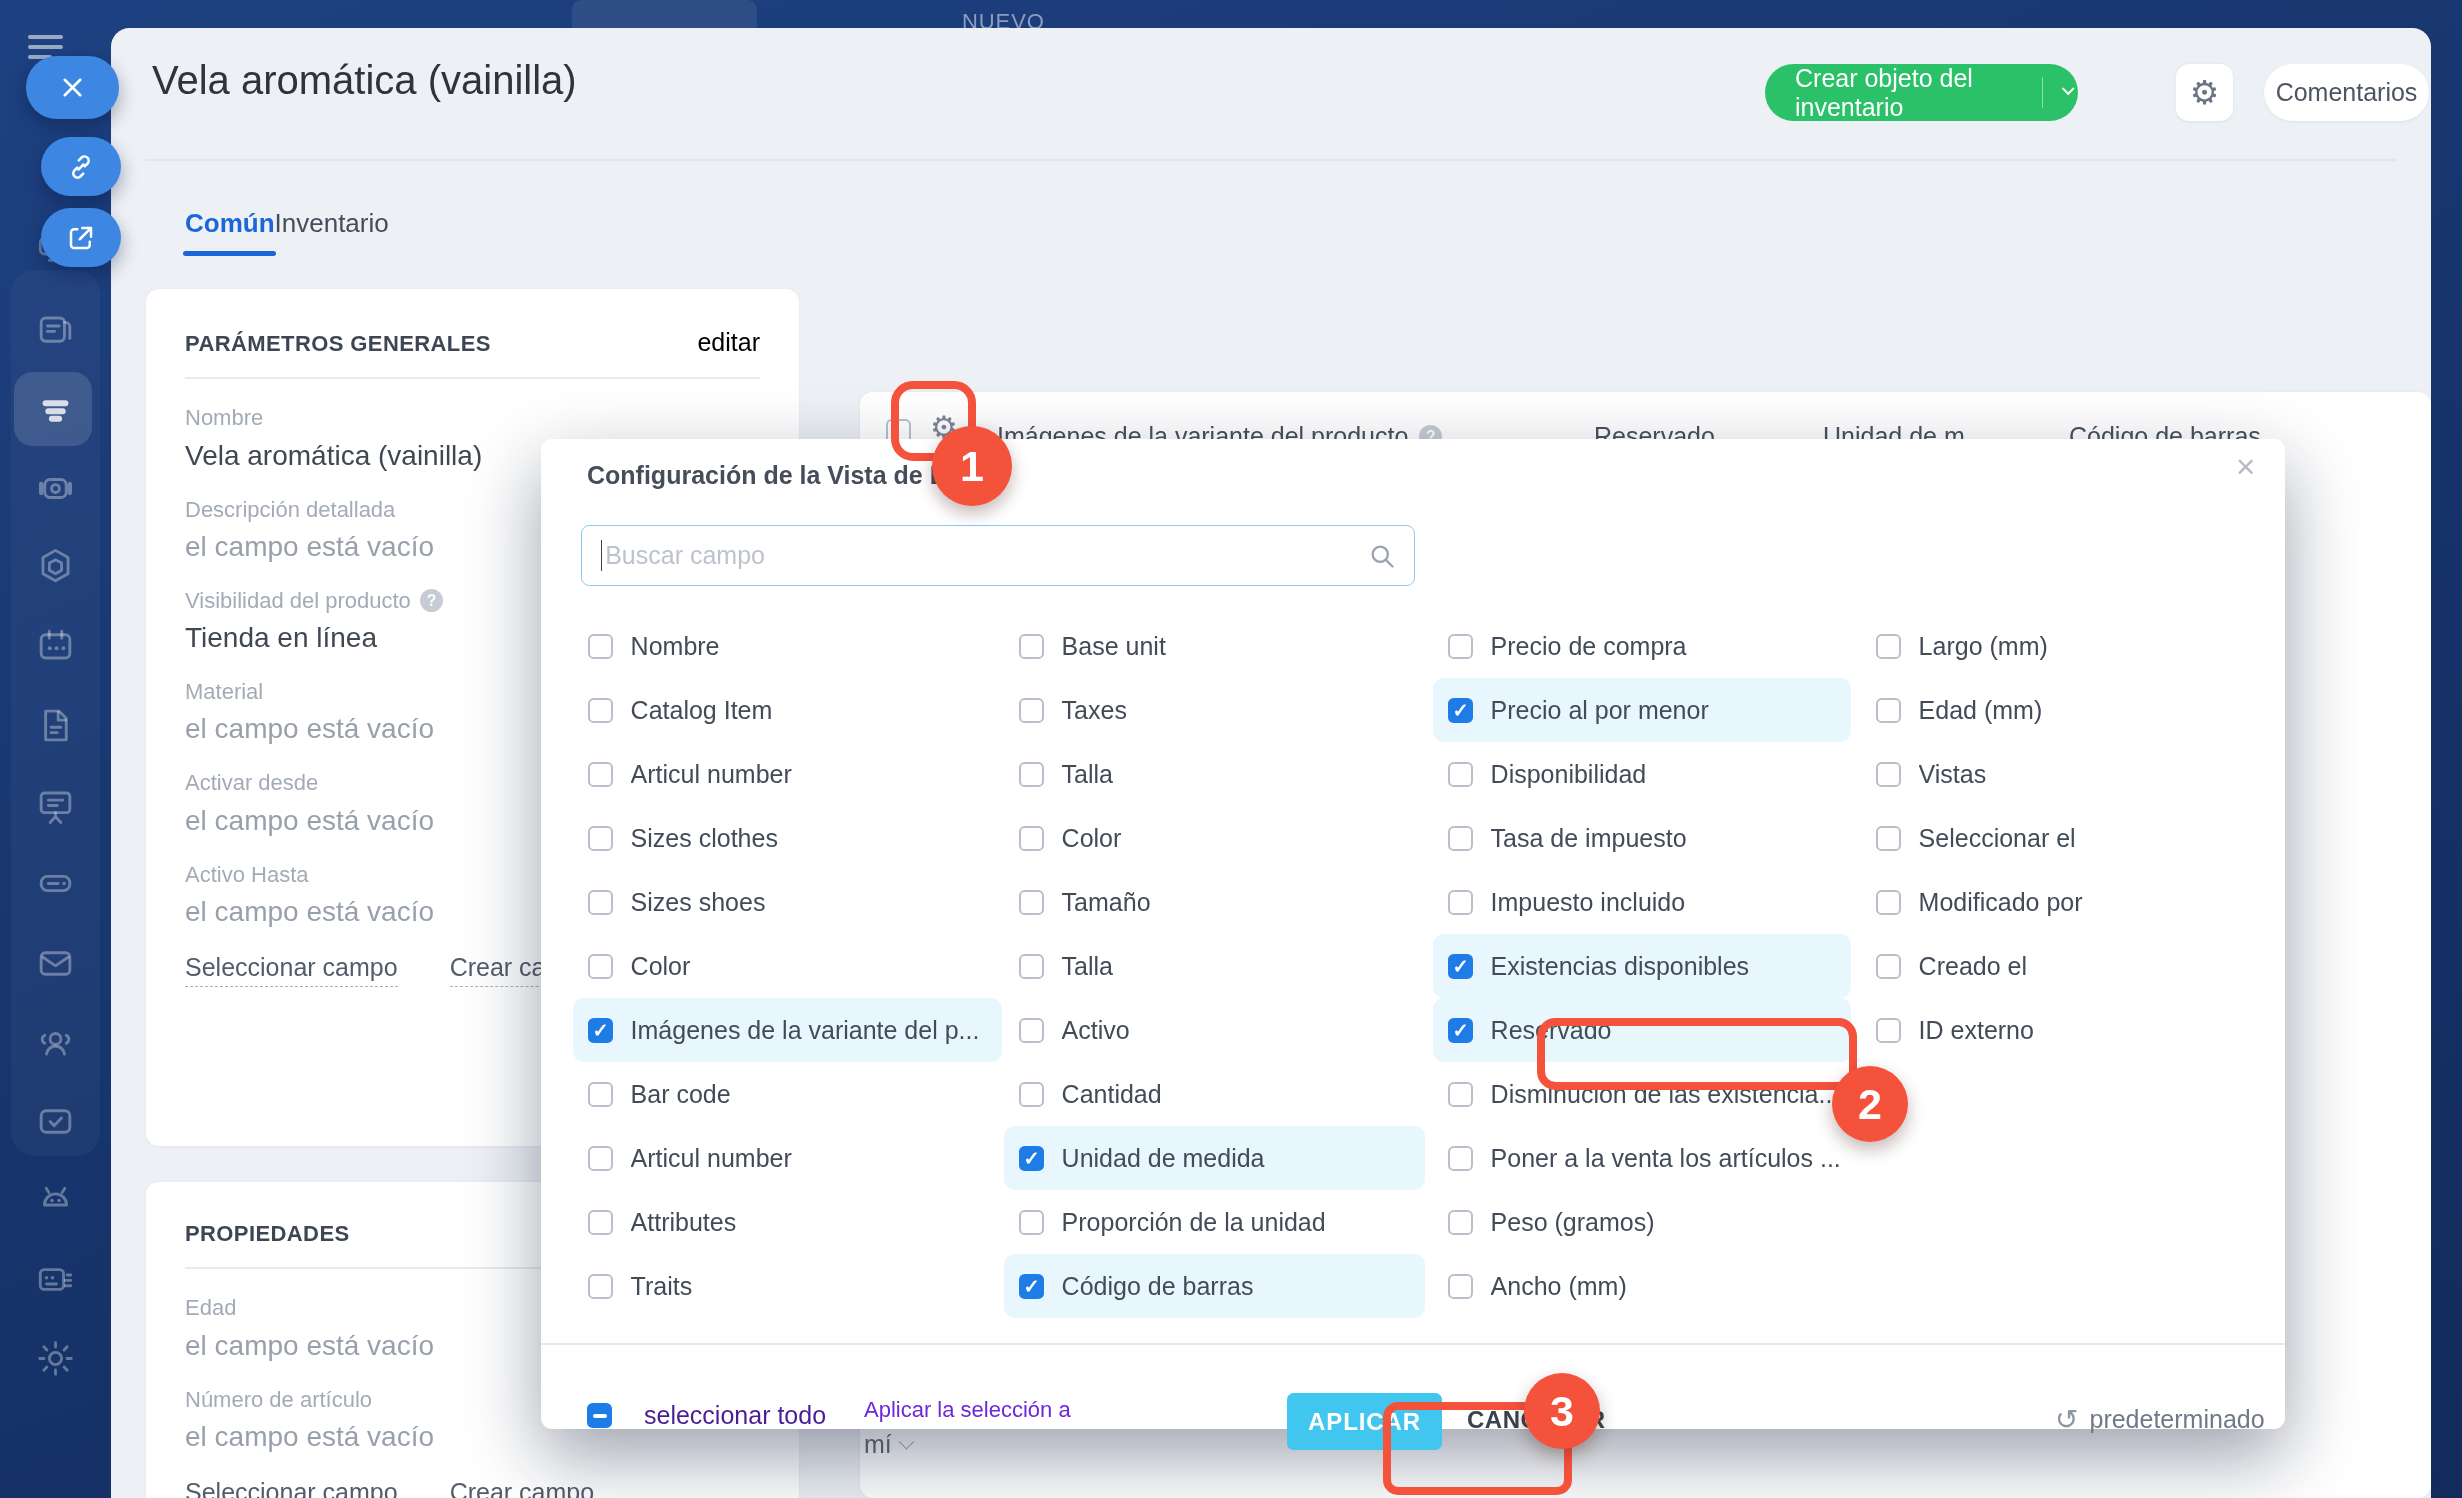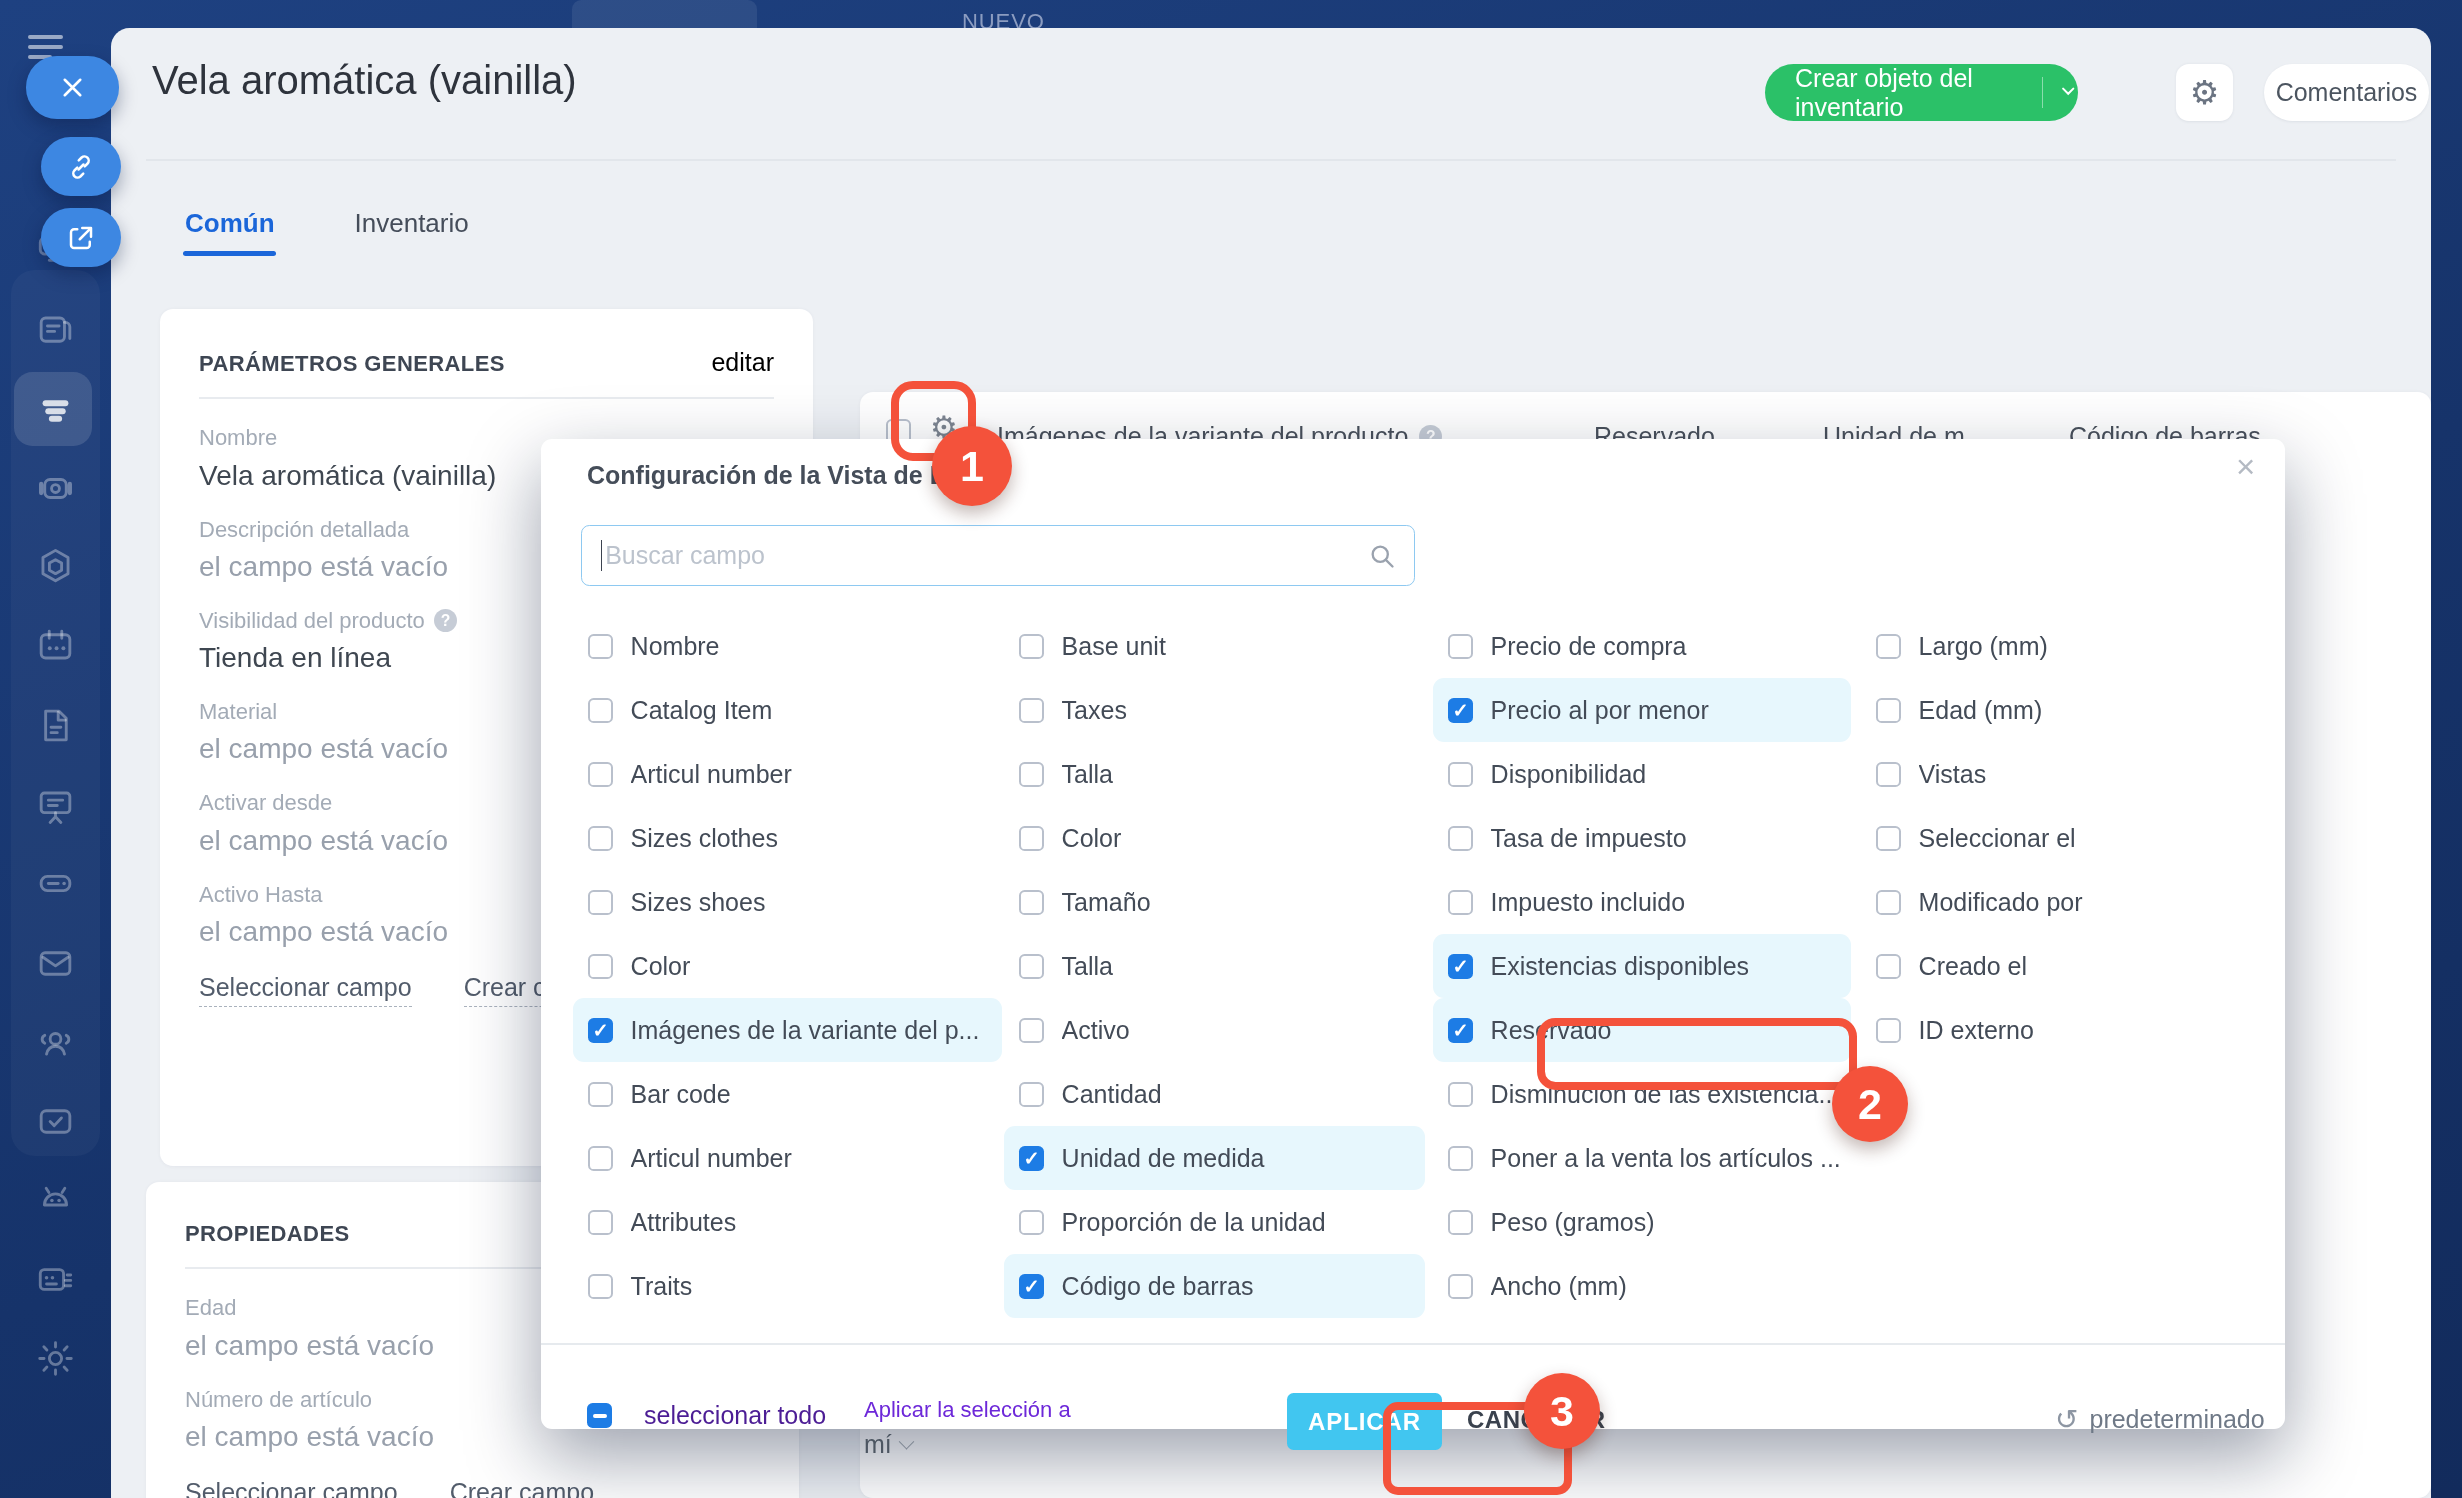--- a/index.html
+++ b/index.html
@@ -50,28 +50,28 @@
   .btn-create .chev { margin-left:15px; }
   .btn-create svg { width:20.4px; height:20.4px; stroke:#fff; fill:none; stroke-width:2.4; stroke-linecap:round; }
   .btn-gear { position:absolute; left:2065px; top:36px; width:57px; height:57px; background:#fff; border-radius:13px;
     display:flex; align-items:center; justify-content:center; color:#6b7482; font-size:33px;
     box-shadow:0 0.9px 2.8px rgba(40,50,80,.08); cursor:pointer; }
   .btn-comments { position:absolute; left:2153px; top:36px; width:165px; height:57px; background:#fff; border-radius:29px;
     display:flex; align-items:center; justify-content:center; font-size:25px; color:#4c5560;
     box-shadow:0 0.9px 2.8px rgba(40,50,80,.08); cursor:pointer; }
   .head-divider { position:absolute; left:35px; top:131px; width:2250px; height:1.9px; background:#e2e6eb; }
 
-  .tabs { position:absolute; left:74px; top:180px; display:flex; gap:80px; }
+  .tabs { position:absolute; left:74px; top:180px; display:flex; }
   .tab { font-size:26px; color:#454d5a; padding-bottom:16.7px; position:relative; cursor:pointer; }
   .tab.active { color:#1b66d9; font-weight:700; }
   .tab.active::after { content:""; position:absolute; left:-1.9px; right:-1.9px; bottom:0; height:4.6px; border-radius:2.8px; background:#1b66d9; }
 
   
   .panel { position:absolute; background:#fff; border-radius:13px; box-shadow:0 0.9px 3.7px rgba(50,60,90,.05); }
-  .panel-general { left:35px; top:281px; width:653px; height:857px;margin-left:14px; }
+  .panel-general { left:35px; top:261px; width:653px; height:857px; }
   .panel-props   { left:35px; top:1154px; width:653px; height:352px; }
   .panel-inner { padding:39px 39px 0 39px; }
   .panel-head { display:flex; justify-content:space-between; align-items:baseline; }
   .panel-title { font-size:22px; font-weight:700; color:#3e4653; letter-spacing:0.4px; }
   .panel-edit { font-size:25px; color:#000000; cursor:pointer; }
   .panel-div { height:1.9px; background:#e8ebef; margin-top:20.4px; margin-bottom:26px; }
   .field { margin-bottom:25px; }
   .field .flabel { font-size:22px; color:#a3abb6; display:flex; align-items:center; gap:9.3px; }
   .field .fvalue { font-size:28px; color:#3f4751; margin-top:8.3px; }
   .field.empty .fvalue { color:#98a0ac; }

